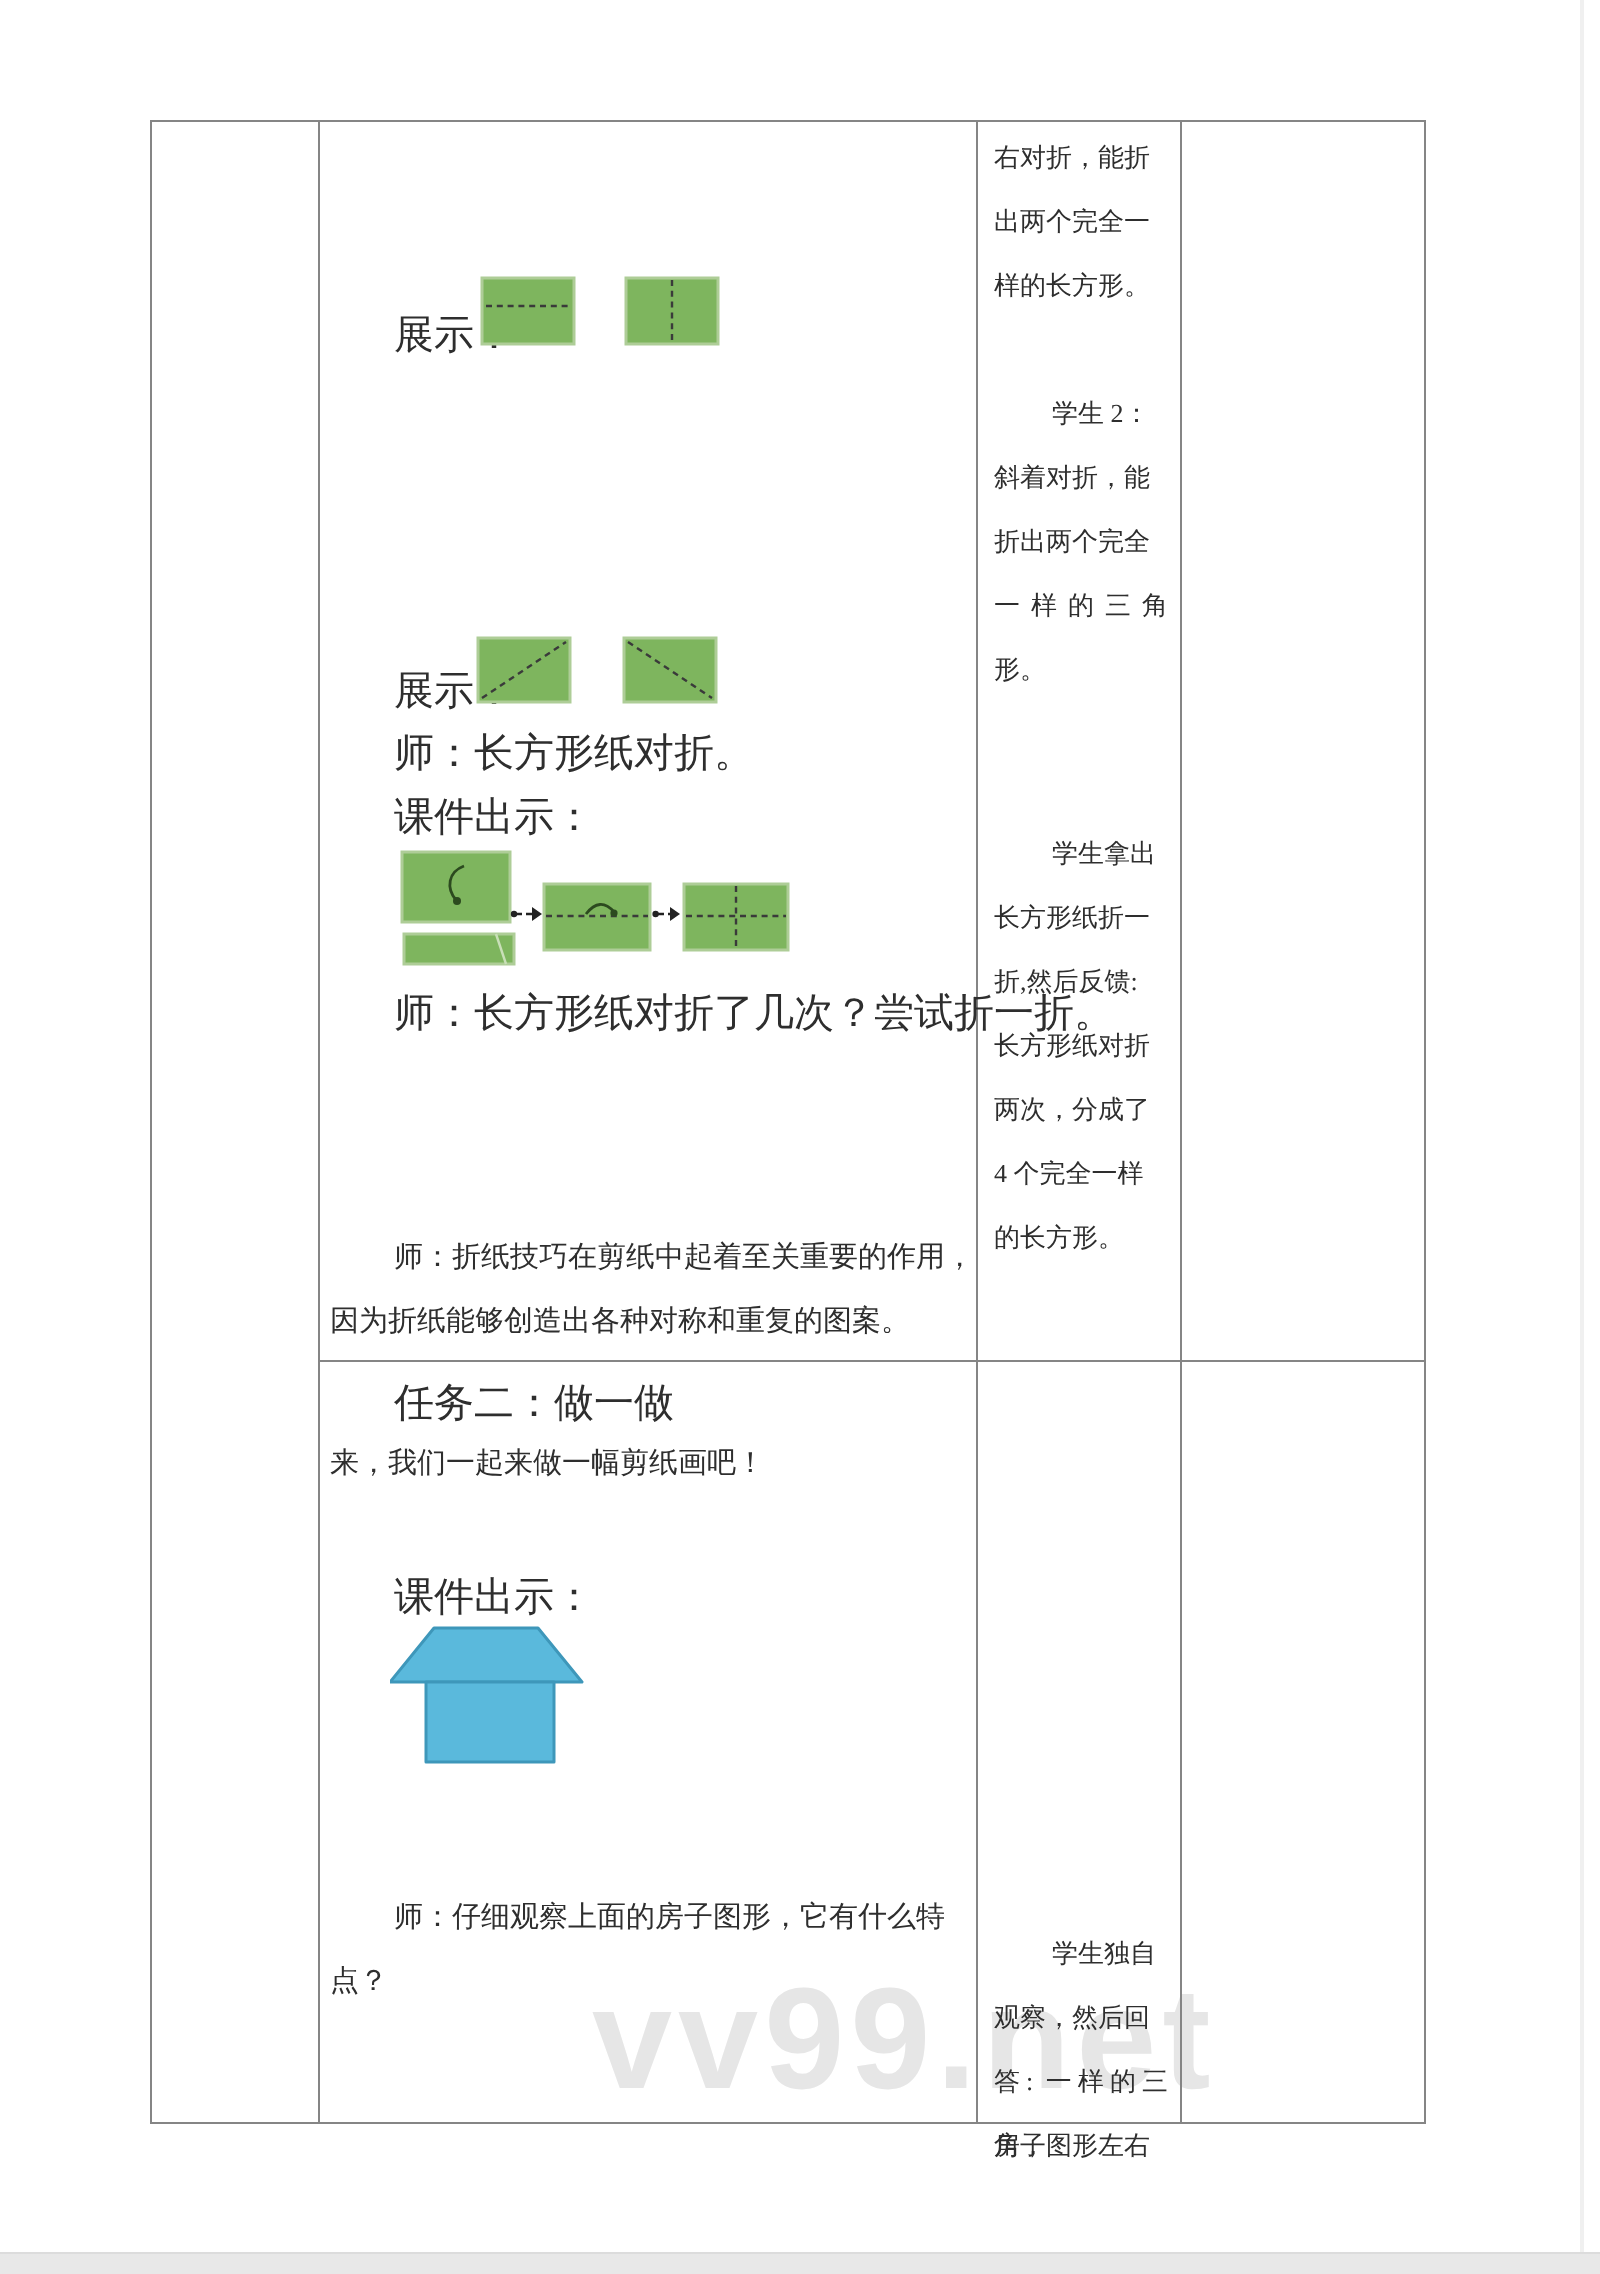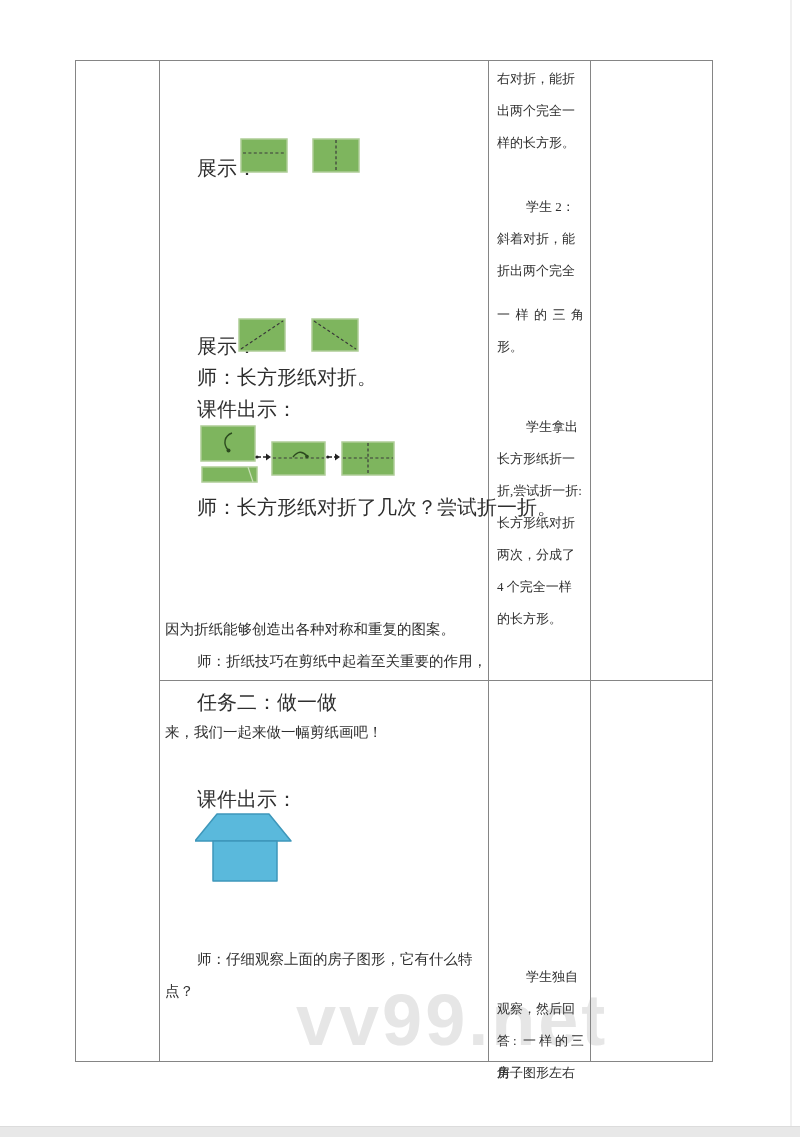--- a/index.html
+++ b/index.html
@@ -25,21 +25,21 @@
   #v1{left:159px;top:60px;width:1px;height:1002px;}
   #v2{left:488px;top:60px;width:1px;height:1002px;}
   #v3{left:590px;top:60px;width:1px;height:1002px;}
   #hdiv{left:159px;top:680px;width:553px;height:1px;}
   
   .txt{font-size:20px;line-height:32px;white-space:nowrap;z-index:2;}
   .para{z-index:2;width:322px;font-size:14.5px;}
   .para .line{height:32px;line-height:32px;}
   .rcol{z-index:2;width:87px;font-size:13px;}
   .rcol .line{height:32px;line-height:32px;text-align:justify;}
-  .rcol .line.stretch{text-align-last:justify;margin-top:12px;}
+  .rcol .line.stretch{text-align-last:justify;}
   .tind{padding-left:32px;}
   .ind{padding-left:29px;}
   
   .fig{z-index:2;line-height:0;}
   svg .paper{fill:var(--green,#7eb55e);stroke:var(--greenb,#aecd97);stroke-width:1.5;}
   svg .dash{stroke:#3a3a3a;stroke-width:1.2;fill:none;stroke-dasharray:3,2.4;}
   svg .curve{stroke:#2c4a1f;stroke-width:1.4;fill:none;}
   svg .dot{fill:#2c4a1f;}
   svg .adash{stroke:#222;stroke-width:1.3;fill:none;stroke-dasharray:3,2;}
   svg .ahead{fill:#222;}
@@ -155,22 +155,22 @@
   <svg width="54" height="35" viewBox="0 0 54 35">
     <rect class="paper" x="1" y="1" width="52" height="33"></rect>
     <line class="dash" x1="2" y1="17" x2="52" y2="17"></line>
     <line class="dash" x1="27" y1="2" x2="27" y2="33"></line>
   </svg>
 </div>
 
 <div id="teacher-ask" class="abs txt">师：长方形纸对折了几次？尝试折一折。</div>
 
 <div id="teacher-summary" class="abs para">
+  <div class="line tind">师：折纸技巧在剪纸中起着至关重要的作用，</div>
   <div class="line">因为折纸能够创造出各种对称和重复的图案。</div>
-  <div class="line tind">师：折纸技巧在剪纸中起着至关重要的作用，</div>
 </div>
 
 <div id="task-title" class="abs txt">任务二：做一做</div>
 
 <div id="teacher-intro" class="abs para">
   <div class="line">来，我们一起来做一幅剪纸画吧！</div>
 </div>
 
 <div id="courseware2" class="abs txt">课件出示：</div>
 
@@ -196,21 +196,21 @@
   <div class="line ind">学生 2：</div>
   <div class="line">斜着对折，能</div>
   <div class="line">折出两个完全</div>
   <div class="line stretch">一样的三角</div>
   <div class="line">形。</div>
 </div>
 
 <div id="r1p3" class="abs rcol">
   <div class="line ind">学生拿出</div>
   <div class="line">长方形纸折一</div>
-  <div class="line">折,尝试折一折:</div>
+  <div class="line">折,然后反馈:</div>
   <div class="line">长方形纸对折</div>
   <div class="line">两次，分成了</div>
   <div class="line">4 个完全一样</div>
   <div class="line">的长方形。</div>
 </div>
 
 <div id="r2p1" class="abs rcol">
   <div class="line ind">学生独自</div>
   <div class="line">观察，然后回</div>
   <div class="line">答: 一样的三角，</div>

